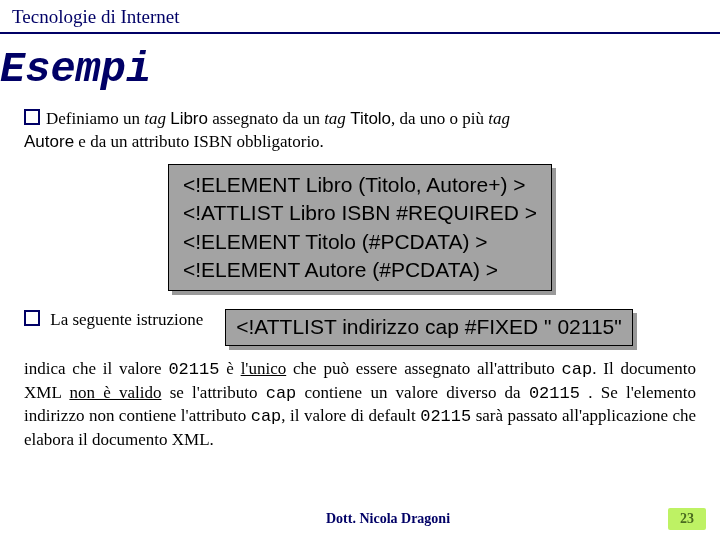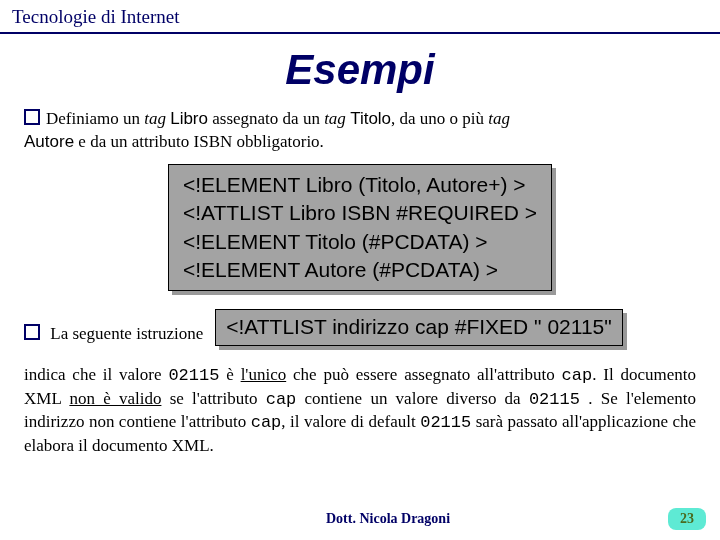--- a/index.html
+++ b/index.html
@@ -14,22 +14,21 @@
   }
   .header {
     display: flex;
     justify-content: space-between;
     padding: 6px 12px 4px 12px;
     font-size: 19px;
     color: #000066;
     border-bottom: 2px solid #000066;
   }
   .title {
-    text-align: center;
-    font-family: Liberation Sans, sans-serif;
+    font-family: Liberation Mono, monospace;
     font-style: italic;
     font-size: 42px;
     color: #000066;
     font-weight: bold;
     margin: 12px 0 14px 0;
   }
   .content {
     padding: 0 24px;
     font-size: 17px;
     line-height: 1.35;
@@ -73,23 +72,23 @@
     border: 1.5px solid #000;
     padding: 6px 14px;
     font-family: Arial, Helvetica, sans-serif;
     font-size: 21px;
     line-height: 1.35;
     z-index: 1;
     white-space: nowrap;
   }
   .inline-row {
     display: flex;
-    align-items: flex-end;
-    gap: 12px;
-    margin-bottom: 18px;
+    align-items: flex-start;
+    gap: 22px;
+    margin-bottom: 12px;
   }
   .inline-box .shadow-box-inner {
     padding: 3px 10px;
   }
   .justify {
     text-align: justify;
   }
   .mono { font-family: 'Courier New', monospace; }
   .u { text-decoration: underline; }
   .footer {
@@ -105,26 +104,26 @@
   .footer-center {
     position: absolute;
     left: 50%;
     transform: translateX(-50%);
     font-size: 14px;
     color: #000066;
     font-weight: bold;
     margin-left: 28px;
   }
   .page-badge {
-    background: #5eead4;
+    background: #bef264;
     color: #4a6b1f;
     font-weight: bold;
     font-size: 14px;
     padding: 3px 12px;
-    border-radius: 8px;
+    border-radius: 2px;
   }
 </style>
 </head>
 <body>
 
 <div class="header">
   <span>Tecnologie di Internet</span>
 </div>
 
 <div class="title">Esempi</div>

